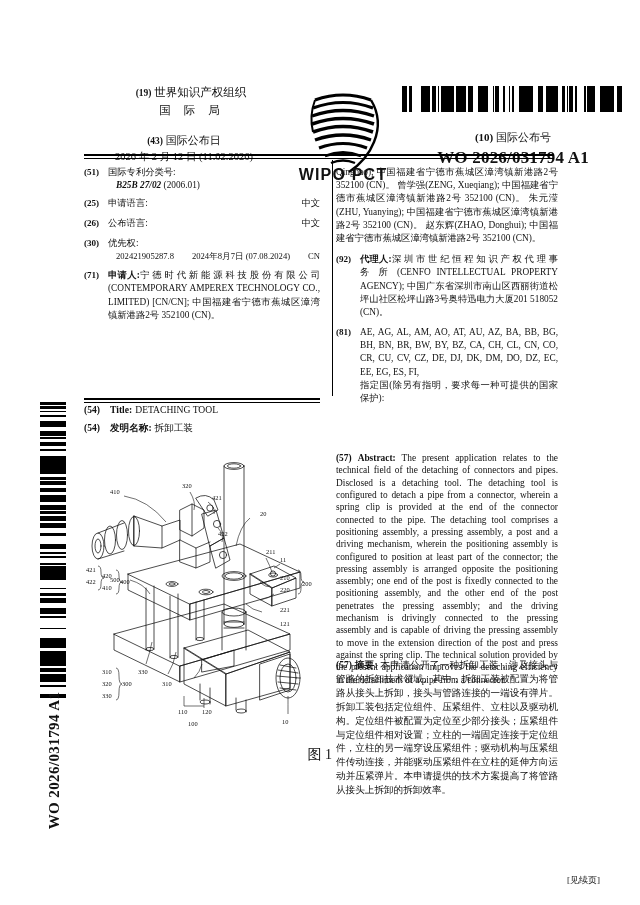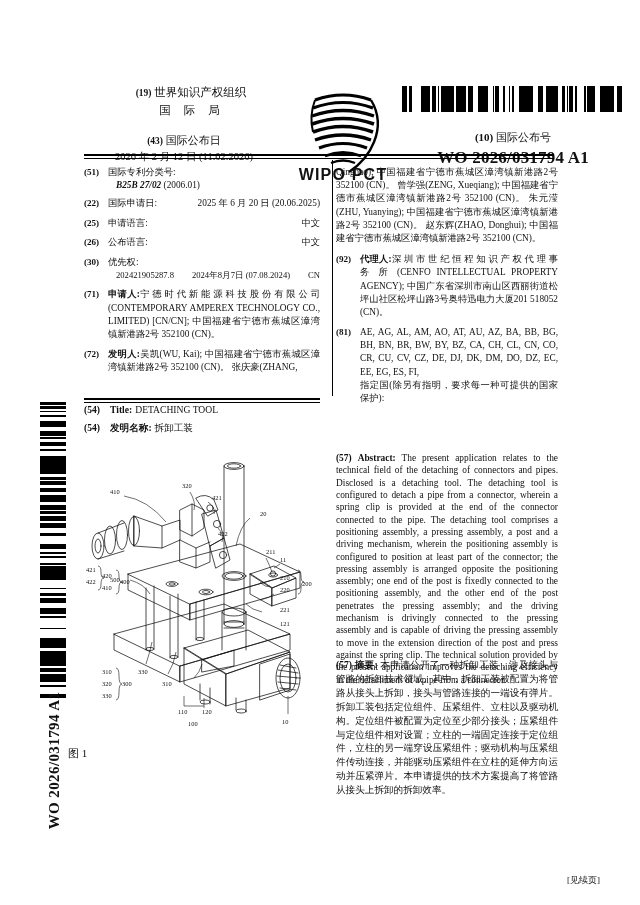--- a/index.html
+++ b/index.html
@@ -87,22 +87,22 @@
 
   
   .titleband{position:absolute;left:84px;top:404px;width:236px;}
   .titleband .trow{display:flex;margin-bottom:7px;font-size:9.6px;}
   .titleband .trow .code{flex:0 0 26px;font-weight:bold;}
   .titleband .trow .lab{font-weight:bold;margin-right:3px;}
 
   
   .figwrap{position:absolute;left:84px;top:452px;width:240px;height:300px;}
   .figcap{
-    position:absolute;left:68px;top:746px;width:240px;text-align:left;
-    font-size:11px;
+    position:absolute;left:92px;top:746px;width:240px;text-align:right;
+    font-size:14px;
   }
 
   
   .abs{position:absolute;left:336px;width:222px;font-size:9.4px;line-height:1.31;text-align:justify;}
   .absEN{top:452px;}
   .absZH{top:658px;line-height:1.45;font-size:9.6px;}
   .abs .code{font-weight:bold;}
   .abs .lab{font-weight:bold;}
 
   .footnote{
@@ -279,27 +279,20 @@
       <div class="body">
         <div>国际专利分类号:</div>
         <div class="indent">
           <span class="bi">B25B 27/02</span>
           <span>(2006.01)</span>
         </div>
       </div>
     </div>
 
 
-    <div class="fld" style="margin-bottom:6px">
-      <div class="code">(22)</div>
-      <div class="body rowline">
-        <span>国际申请日:</span>
-        <span>2025 年 6 月 20 日 (20.06.2025)</span>
-      </div>
-    </div>
 
     <div class="fld" style="margin-bottom:6px">
       <div class="code">(25)</div>
       <div class="body rowline">
         <span>申请语言:</span>
         <span>中文</span>
       </div>
     </div>
 
     <div class="fld" style="margin-bottom:7px">
@@ -322,26 +315,20 @@
       </div>
     </div>
 
     <div class="fld" style="margin-bottom:7px">
       <div class="code">(71)</div>
       <div class="body jst">
         <span class="b">申请人:</span><span>宁 德 时 代 新 能 源 科 技 股 份 有 限 公 司 (CONTEMPORARY AMPEREX TECHNOLOGY CO., LIMITED) [CN/CN]; 中国福建省宁德市蕉城区漳湾镇新港路2号 352100 (CN)。</span>
       </div>
     </div>
 
-    <div class="fld">
-      <div class="code">(72)</div>
-      <div class="body jst">
-        <span class="b">发明人:</span><span>吴凯(WU, Kai); 中国福建省宁德市蕉城区漳湾镇新港路2号 352100 (CN)。 张庆豪(ZHANG,</span>
-      </div>
-    </div>
   </div>
 
   <div class="col colR">
 
     <div class="jst" style="margin-bottom:8px">Qinghao); 中国福建省宁德市蕉城区漳湾镇新港路2号 352100 (CN)。 曾学强(ZENG, Xueqiang); 中国福建省宁德市蕉城区漳湾镇新港路2号 352100 (CN)。 朱元滢(ZHU, Yuanying); 中国福建省宁德市蕉城区漳湾镇新港路2号 352100 (CN)。 赵东辉(ZHAO, Donghui); 中国福建省宁德市蕉城区漳湾镇新港路2号 352100 (CN)。</div>
 
     <div class="fld" style="margin-bottom:7px">
       <div class="code">(92)</div>
       <div class="body jst">
         <span class="b">代理人:</span><span>深 圳 市 世 纪 恒 程 知 识 产 权 代 理 事 务 所 (CENFO INTELLECTUAL PROPERTY AGENCY); 中国广东省深圳市南山区西丽街道松坪山社区松坪山路3号奥特迅电力大厦201 518052 (CN)。</span>

